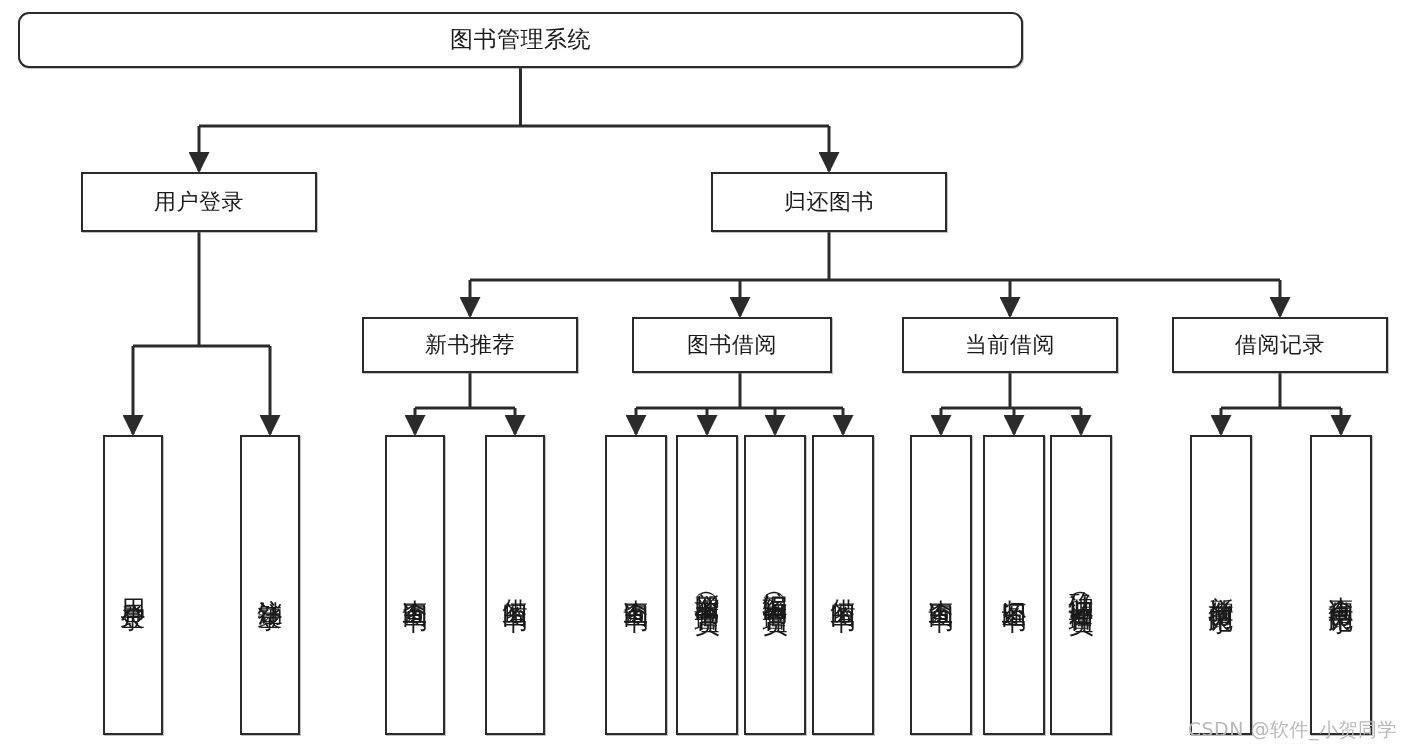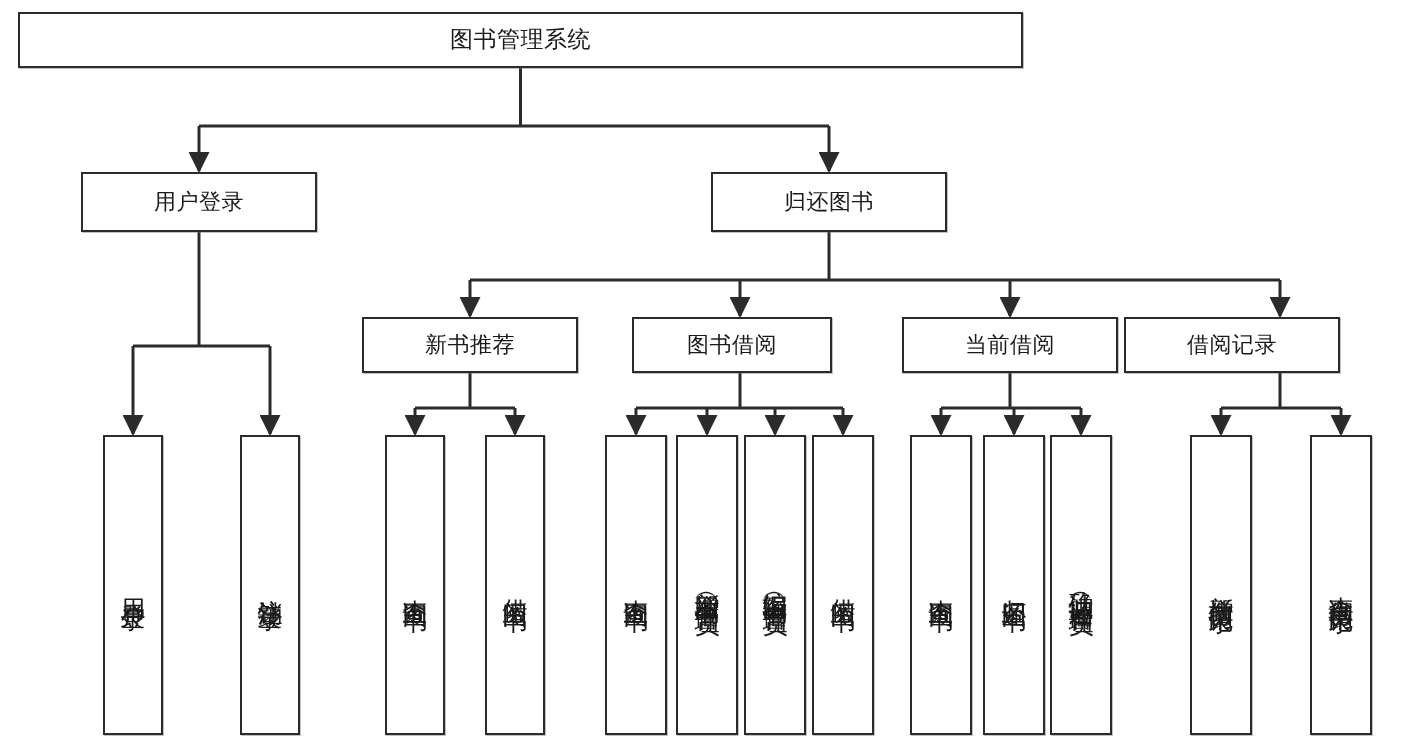--- a/index.html
+++ b/index.html
@@ -119,39 +119,39 @@
         <path d="M 1014 408 L 1014 434" stroke="#2b2b2b" stroke-width="3" fill="none" marker-end="url(#arrowhead)"></path>
         <path d="M 1081 408 L 1081 434" stroke="#2b2b2b" stroke-width="3" fill="none" marker-end="url(#arrowhead)"></path>
         <path d="M 1280 373 L 1280 408" stroke="#2b2b2b" stroke-width="3" fill="none"></path>
         <path d="M 1221 408 L 1341 408" stroke="#2b2b2b" stroke-width="3" fill="none"></path>
         <path d="M 1221 408 L 1221 434" stroke="#2b2b2b" stroke-width="3" fill="none" marker-end="url(#arrowhead)"></path>
         <path d="M 1341 408 L 1341 434" stroke="#2b2b2b" stroke-width="3" fill="none" marker-end="url(#arrowhead)"></path>
       </g>
   </svg>
 
   <div id="nodes">
-      <div class="node horiz root" id="node-root" style="left: 18px; top: 12px; width: 1005px; height: 56px;">
+      <div class="node horiz root" id="node-root" style="left: 18px; top: 12px; width: 1005px; height: 56px; border-radius: 11px;">
         <span class="node-label">图书管理系统</span>
       </div>
       <div class="node horiz" id="node-user-login" style="left: 81px; top: 172px; width: 236px; height: 60px;">
         <span class="node-label">用户登录</span>
       </div>
       <div class="node horiz" id="node-book-manage" style="left: 711px; top: 172px; width: 236px; height: 60px;">
         <span class="node-label">归还图书</span>
       </div>
       <div class="node horiz" id="node-new-book-rec" style="left: 362px; top: 317px; width: 216px; height: 56px; font-family: Liberation Serif, serif;">
         <span class="node-label">新书推荐</span>
       </div>
       <div class="node horiz" id="node-book-borrow" style="left: 632px; top: 317px; width: 200px; height: 56px;">
         <span class="node-label">图书借阅</span>
       </div>
       <div class="node horiz" id="node-current-borrow" style="left: 902px; top: 317px; width: 216px; height: 56px; align-items: center;">
         <span class="node-label">当前借阅</span>
       </div>
-      <div class="node horiz" id="node-borrow-record" style="left: 1124px; top: 317px; width: 216px; height: 56px;">
+      <div class="node horiz" id="node-borrow-record" style="left: 1172px; top: 317px; width: 216px; height: 56px;">
         <span class="node-label">借阅记录</span>
       </div>
       <div class="node vert" id="node-leaf-user-login" style="left: 103px; top: 435px; width: 60px; height: 300px;">
         <span class="node-label">用户登录</span>
       </div>
       <div class="node vert" id="node-leaf-user-logout" style="left: 240px; top: 435px; width: 60px; height: 300px;">
         <span class="node-label">注销登录</span>
       </div>
       <div class="node vert" id="node-leaf-query-book-1" style="left: 385px; top: 435px; width: 60px; height: 300px;">
         <span class="node-label">查询图书</span>
@@ -181,13 +181,14 @@
         <span class="node-label">确认归还（管理员）</span>
       </div>
       <div class="node vert" id="node-leaf-add-record" style="left: 1190px; top: 435px; width: 62px; height: 300px;">
         <span class="node-label">新增借阅记录</span>
       </div>
       <div class="node vert" id="node-leaf-query-record" style="left: 1310px; top: 435px; width: 62px; height: 300px;">
         <span class="node-label">查询借阅记录</span>
       </div>
     </div>
 
+  <div id="watermark">CSDN @软件_小贺同学</div>
 </div>
 
 </body></html>

